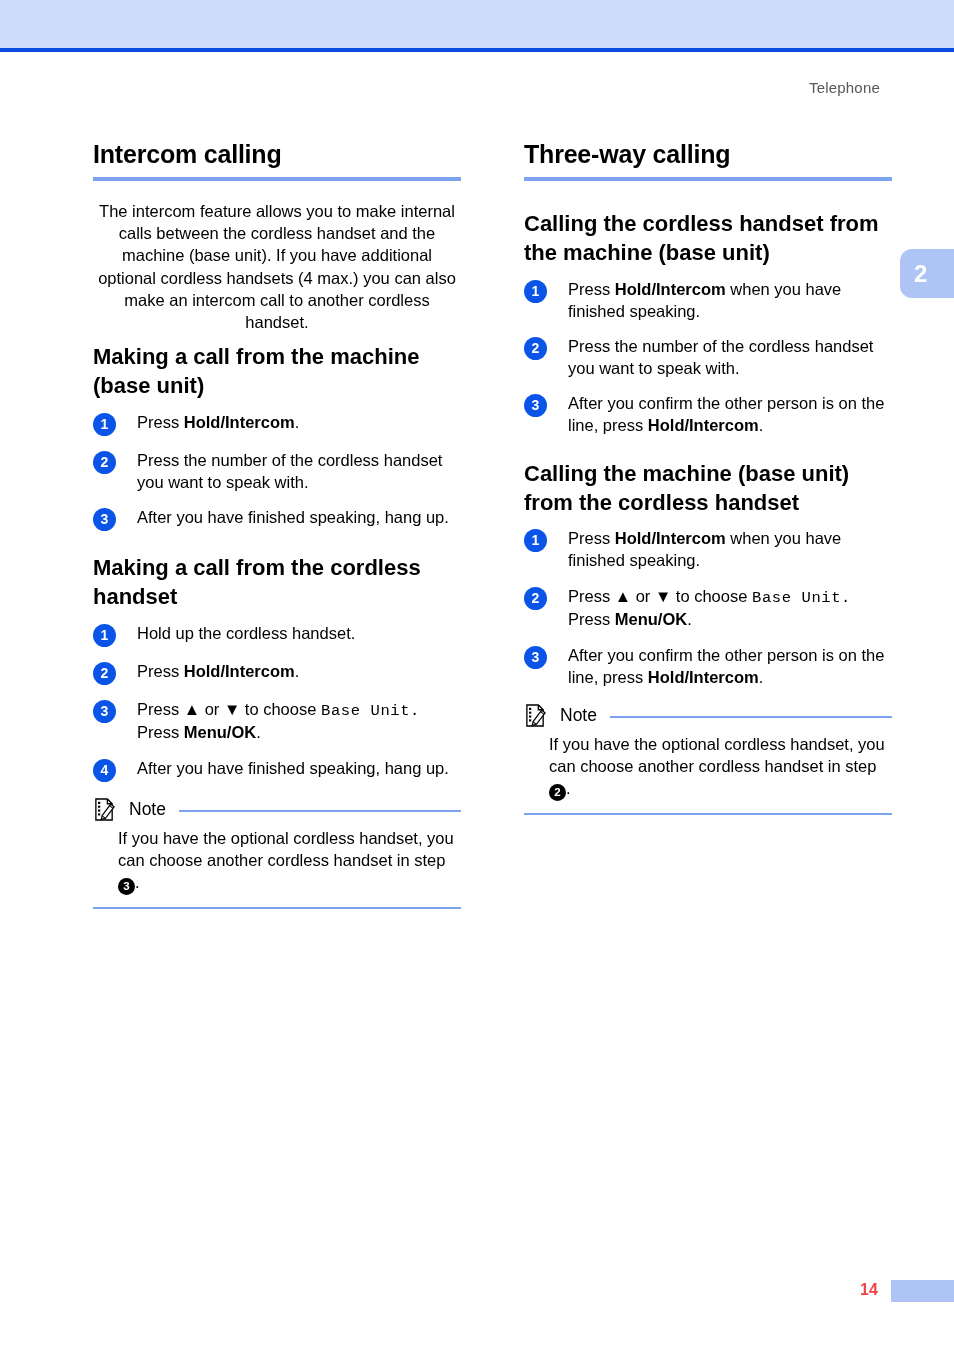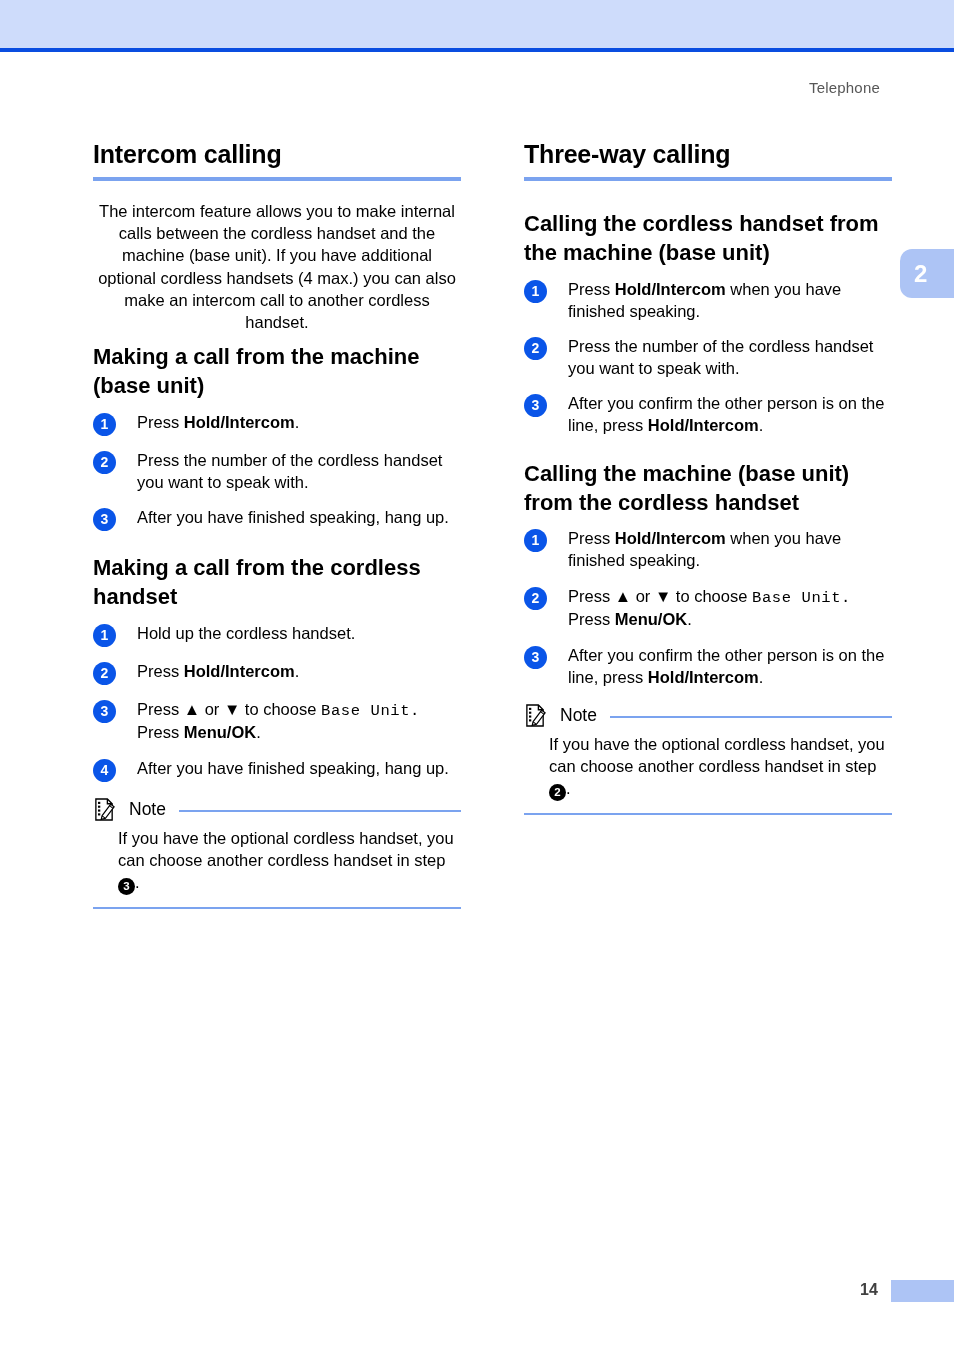--- a/index.html
+++ b/index.html
@@ -192,21 +192,21 @@
     font-family: "Liberation Sans", sans-serif;
   }
 
   
   .footer-page-num {
     position: absolute;
     left: 860px;
     top: 1281px;
     font-size: 16px;
     font-weight: bold;
-    color: #404040;
+    color: #ef4444;
   }
   .footer-block {
     position: absolute;
     left: 891px;
     top: 1280px;
     width: 63px;
     height: 22px;
     background: #adc4f5;
   }
 </style>

